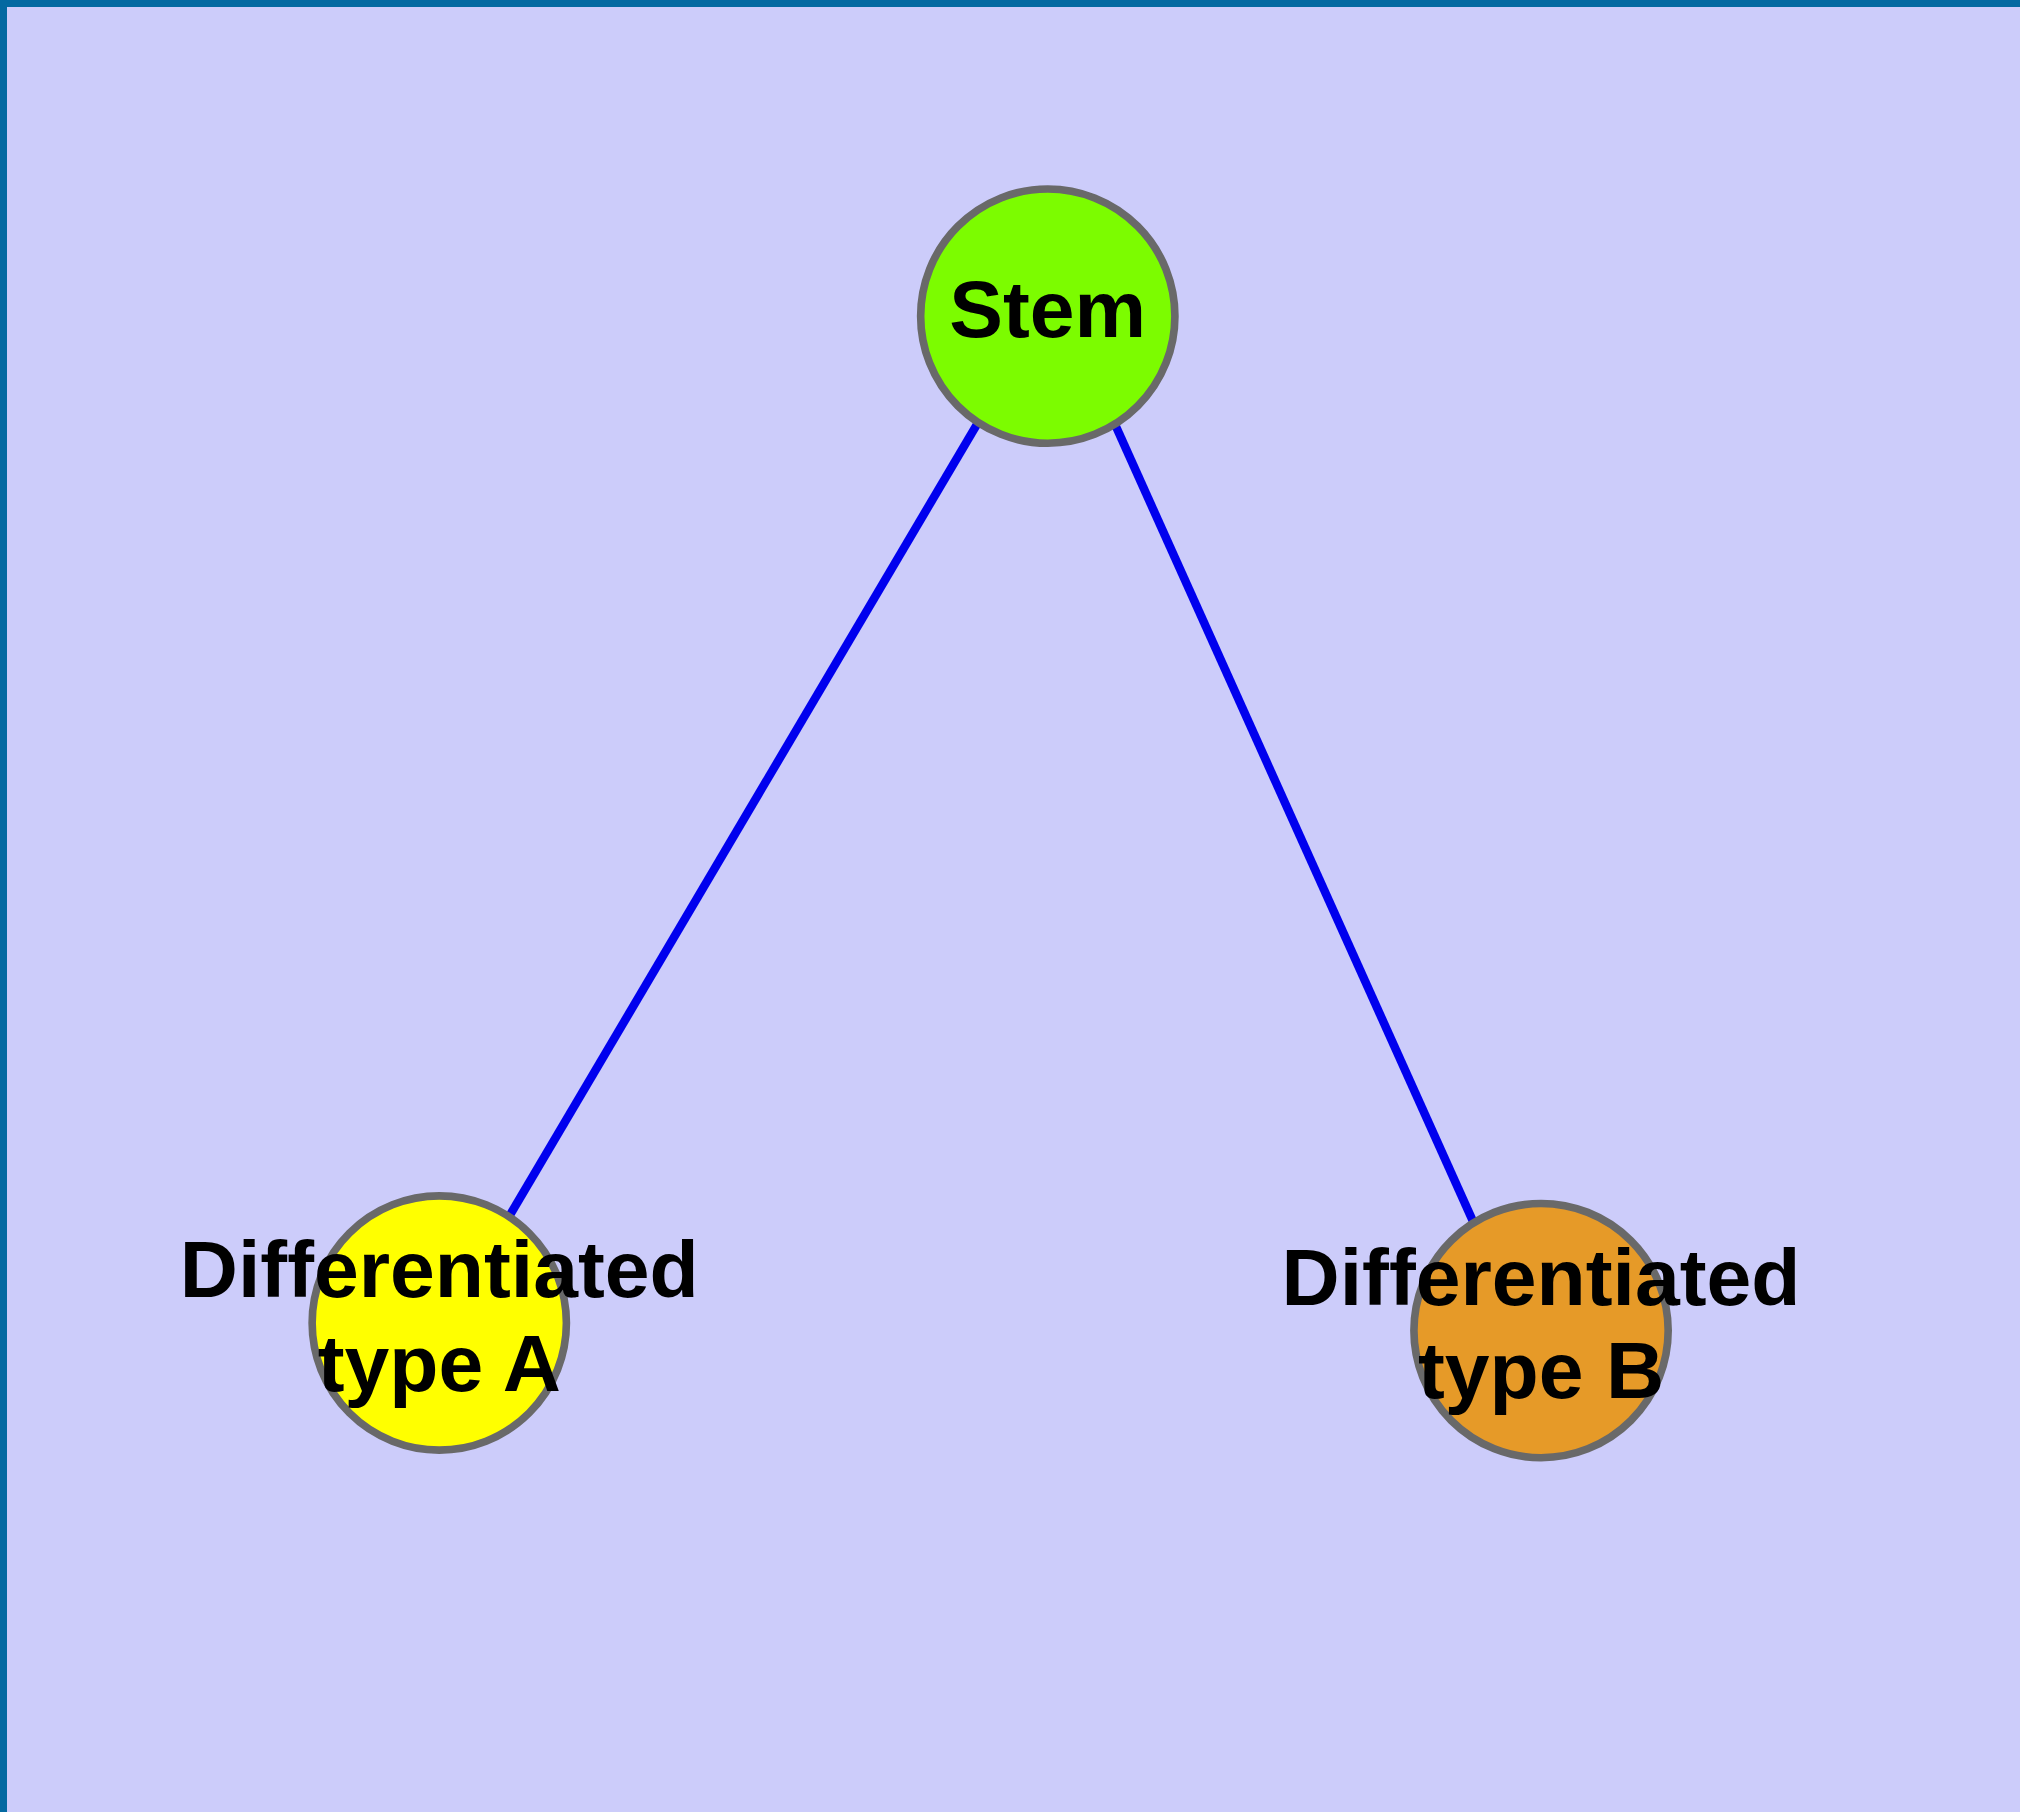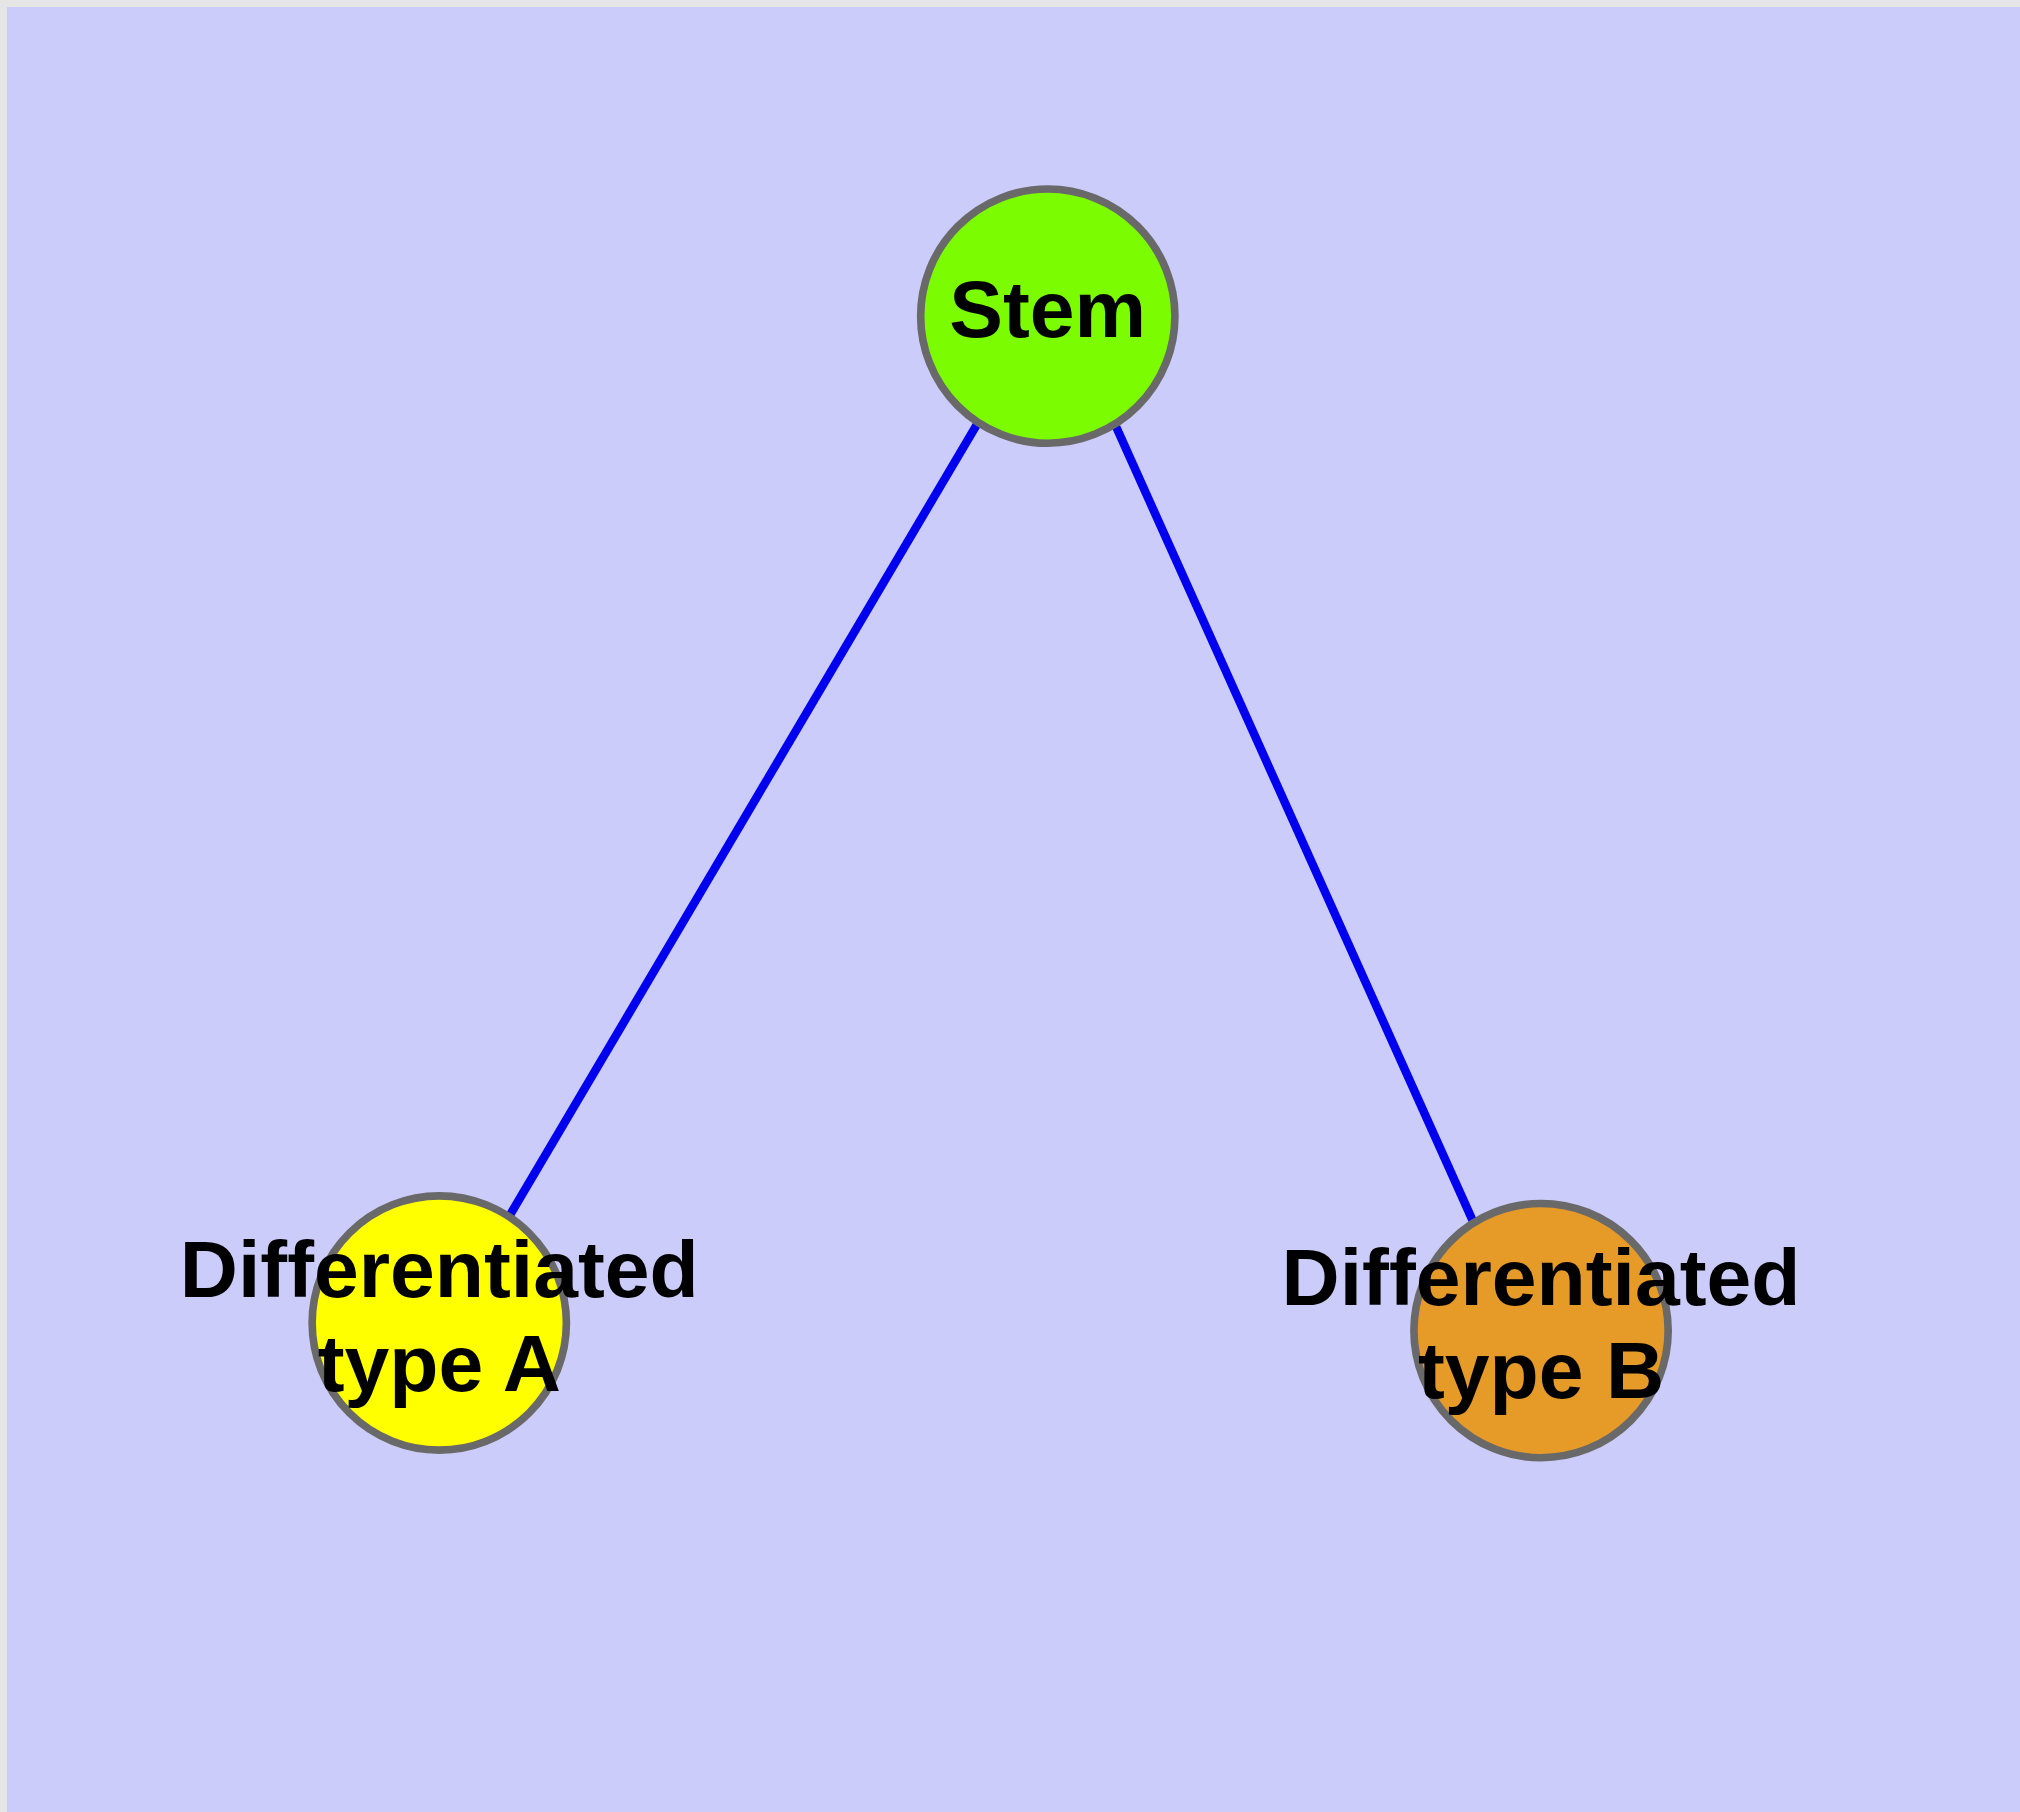--- a/index.html
+++ b/index.html
@@ -48,21 +48,21 @@
     font-size: 95px;
     fill: #000000;
     text-anchor: middle;
     dominant-baseline: middle;
     paint-order: normal;
   }
 </style>
 </head>
 <body>
 
-<div id="canvas" style="width: 2021px; height: 1812px; background: #e5e5e5;">
+<div id="canvas" style="width: 2021px; height: 1812px; background: #0369a1;">
   <div id="plot-area" style="background: rgb(204, 204, 250); width: 2014px; height: 1805px;"></div>
 
   <svg id="graph-svg" viewBox="0 0 2384 2138">
 
     <g>
       <line class="edge-line" x1="1154" y1="498" x2="600" y2="1436" stroke="#0000ee" stroke-width="10"></line>
       <line class="edge-line" x1="1315" y1="500" x2="1739" y2="1444" stroke="#0000ee" stroke-width="10"></line>
     </g>
 
     <g>

